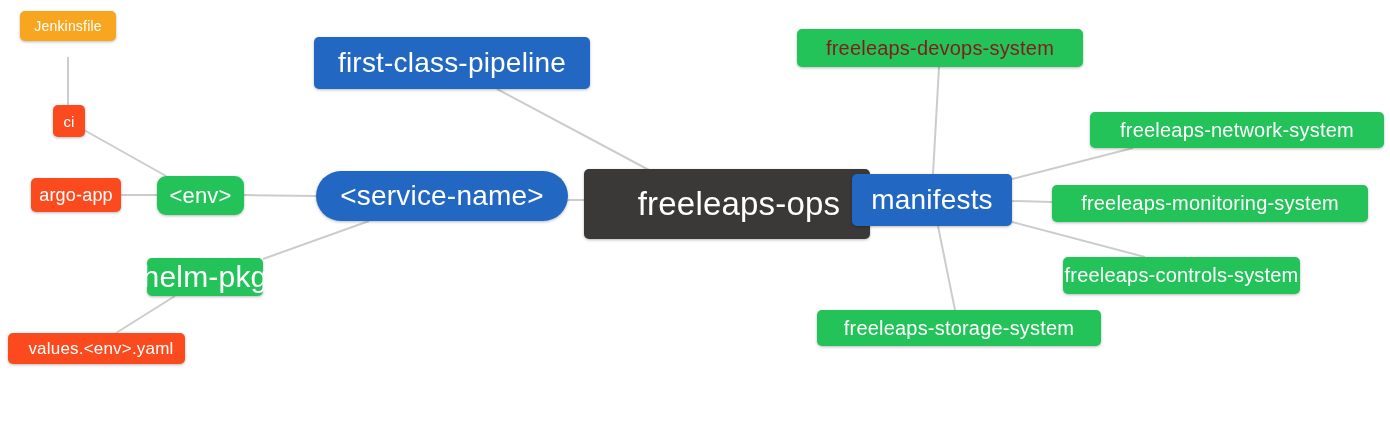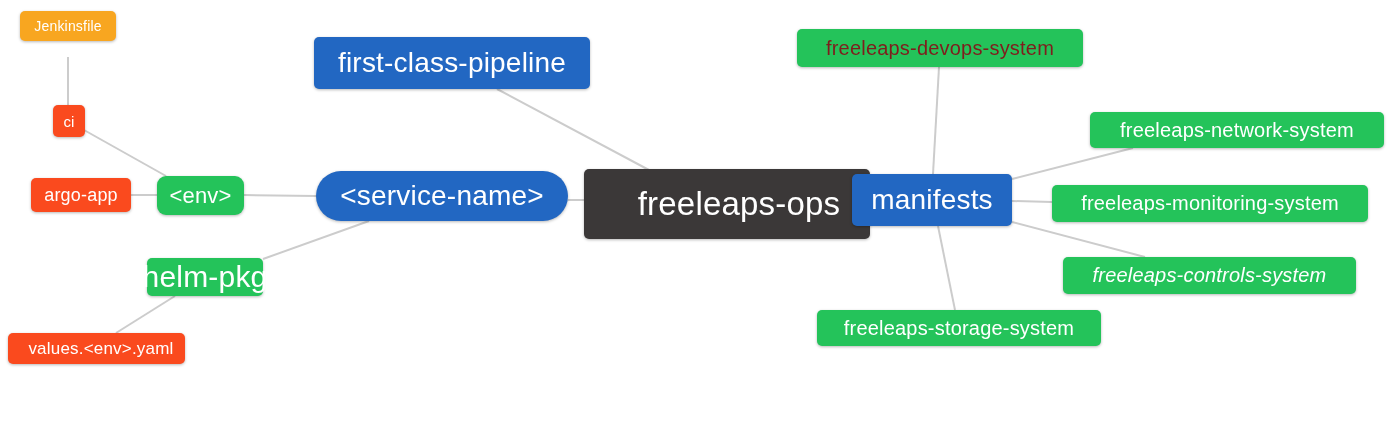--- a/index.html
+++ b/index.html
@@ -53,27 +53,27 @@
     <line x1="497" y1="89" x2="649" y2="170" style="stroke: rgb(204, 204, 204);"></line>
     <line x1="939" y1="67" x2="933" y2="174" style="stroke: rgb(204, 204, 204);"></line>
     <line x1="1012" y1="179" x2="1133" y2="148" style="stroke: rgb(204, 204, 204);"></line>
     <line x1="1012" y1="201" x2="1052" y2="202" style="stroke: rgb(204, 204, 204);"></line>
     <line x1="1012" y1="222" x2="1145" y2="257" style="stroke: rgb(204, 204, 204);"></line>
     <line x1="938" y1="226" x2="955" y2="310" style="stroke: rgb(204, 204, 204);"></line>
   </svg>
 
   <div class="node" style="left: 20px; top: 11px; width: 96px; height: 30px; font-size: 14px; background: rgb(248, 166, 32); color: rgb(255, 255, 255);">Jenkinsfile</div>
   <div class="node" style="left: 53px; top: 105px; width: 32px; height: 32px; font-size: 15px; background: rgb(250, 74, 30); color: rgb(255, 255, 255);">ci</div>
-  <div class="node" style="left: 31px; top: 178px; width: 100px; height: 34px; font-size: 18px; background: rgb(250, 74, 30); color: rgb(255, 255, 255);">argo-app</div>
+  <div class="node" style="left: 31px; top: 178px; width: 90px; height: 34px; font-size: 18px; background: rgb(250, 74, 30); color: rgb(255, 255, 255);">argo-app</div>
   <div class="node" style="left: 157px; top: 176px; width: 87px; height: 39px; font-size: 22px; background: rgb(36, 195, 90); color: rgb(255, 255, 255); border-radius: 9px;">&lt;env&gt;</div>
   <div class="node" style="left: 147px; top: 258px; width: 116px; height: 38px; font-size: 30px; background: rgb(36, 195, 90); color: rgb(255, 255, 255);">helm-pkg</div>
   <div class="node" style="left: 8px; top: 333px; width: 168px; height: 31px; font-size: 17px; background: rgb(250, 74, 30); color: rgb(255, 255, 255); padding-left: 9px;">values.&lt;env&gt;.yaml</div>
   <div class="node" style="left: 314px; top: 37px; width: 276px; height: 52px; font-size: 28px; background: rgb(34, 103, 194); color: rgb(255, 255, 255); text-align: right;">first-class-pipeline</div>
   <div class="node" style="left: 316px; top: 171px; width: 252px; height: 50px; font-size: 28px; background: rgb(34, 103, 194); color: rgb(255, 255, 255); border-radius: 25px;">&lt;service-name&gt;</div>
   <div class="node" style="left: 584px; top: 169px; width: 262px; height: 70px; font-size: 33px; background: rgb(59, 56, 56); color: rgb(255, 255, 255); padding-left: 24px;">freeleaps-ops</div>
   <div class="node" style="left: 852px; top: 174px; width: 160px; height: 52px; font-size: 28px; background: rgb(34, 103, 194); color: rgb(255, 255, 255);">manifests</div>
   <div class="node" style="left: 797px; top: 29px; width: 286px; height: 38px; font-size: 20px; background: rgb(36, 195, 90); color: #7f1d1d;">freeleaps-devops-system</div>
   <div class="node" style="left: 1054px; top: 112px; width: 294px; height: 36px; font-size: 20px; background: rgb(36, 195, 90); color: rgb(255, 255, 255); margin-left: 36px;">freeleaps-network-system</div>
   <div class="node" style="left: 1052px; top: 185px; width: 316px; height: 37px; font-size: 20px; background: rgb(36, 195, 90); color: rgb(255, 255, 255);">freeleaps-monitoring-system</div>
-  <div class="node" style="left: 1063px; top: 257px; width: 293px; height: 37px; font-size: 20px; background: rgb(36, 195, 90); color: rgb(255, 255, 255); font-style: italic;">freeleaps-controls-system</div>
+  <div class="node" style="left: 1063px; top: 257px; width: 237px; height: 37px; font-size: 20px; background: rgb(36, 195, 90); color: rgb(255, 255, 255);">freeleaps-controls-system</div>
   <div class="node" style="left: 817px; top: 310px; width: 284px; height: 36px; font-size: 20px; background: rgb(36, 195, 90); color: rgb(255, 255, 255);">freeleaps-storage-system</div>
 
 </div>
 
 </body></html>

